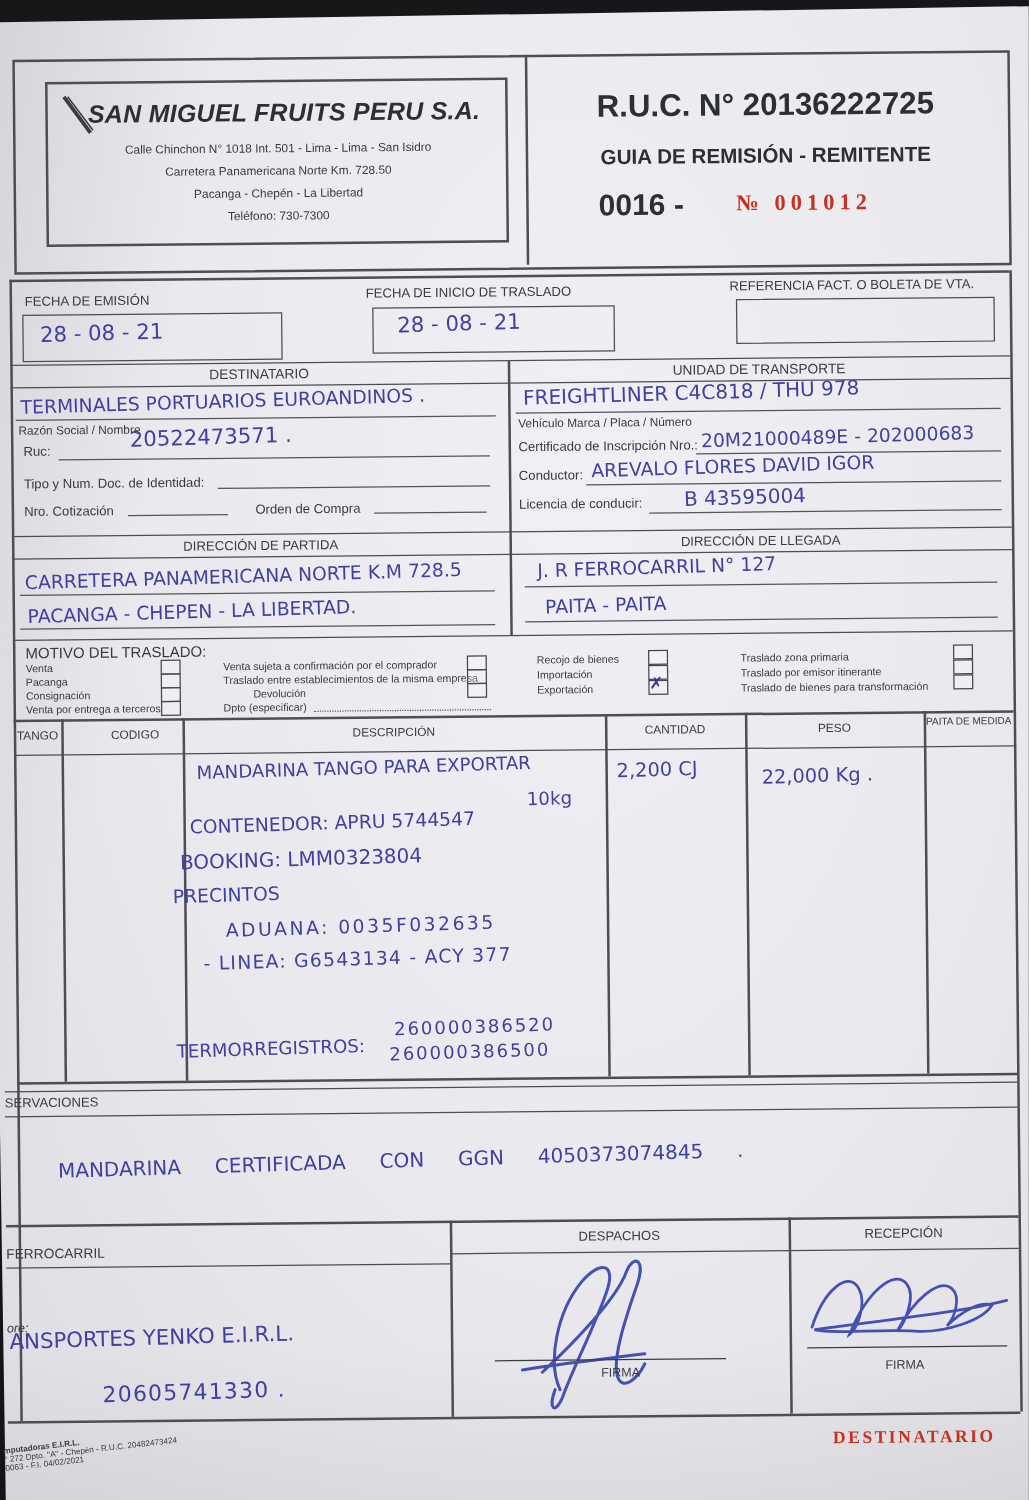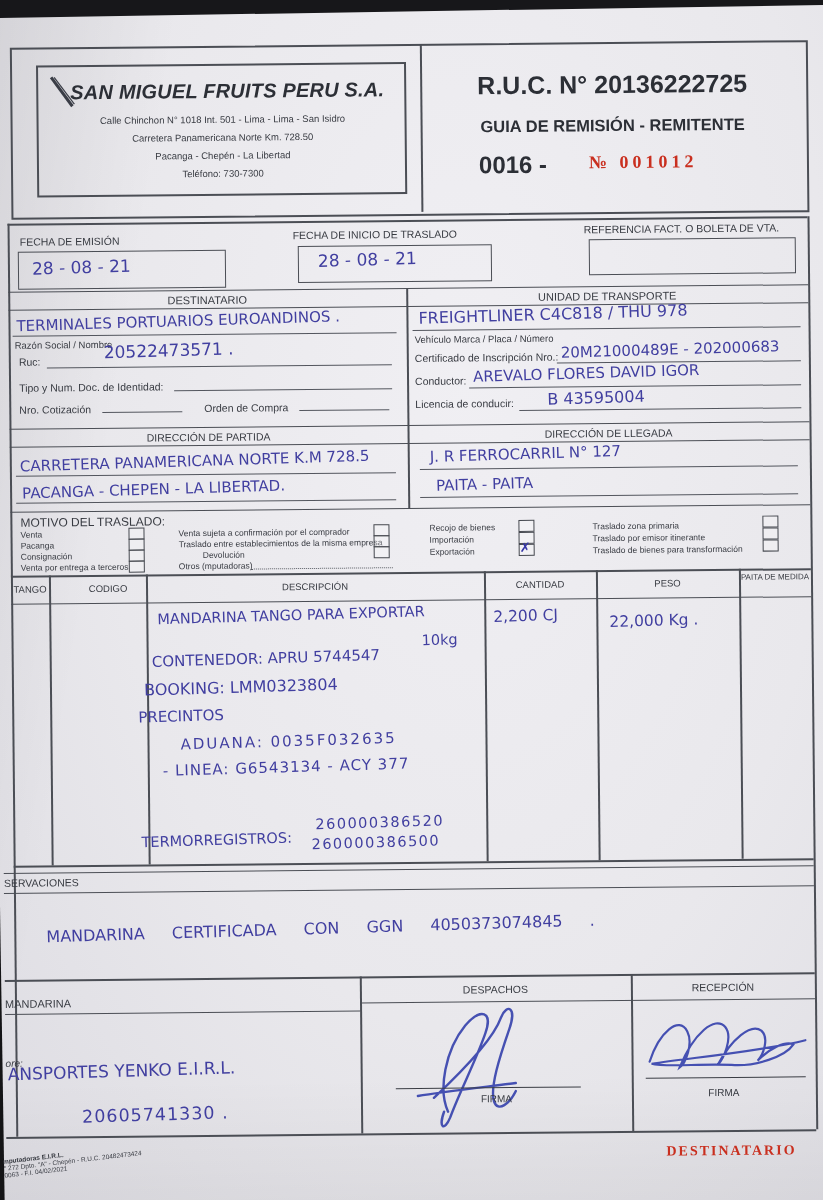--- a/index.html
+++ b/index.html
@@ -137,21 +137,21 @@
     <div class="lbl" style="left:20px;top:548px;font-size:8.5px;">Consignación</div>
     <div class="lbl" style="left:20px;top:559px;font-size:8.5px;">Venta por entrega a terceros</div>
     <div class="cb" style="left:128px;top:525px;"></div>
     <div class="cb" style="left:128px;top:536px;"></div>
     <div class="cb" style="left:128px;top:547px;"></div>
     <div class="cb" style="left:128px;top:558px;"></div>
 
     <div class="lbl" style="left:178px;top:526px;font-size:8.5px;">Venta sujeta a confirmación por el comprador</div>
     <div class="lbl" style="left:178px;top:537px;font-size:8.5px;">Traslado entre establecimientos de la misma empresa</div>
     <div class="lbl" style="left:178px;top:548px;font-size:8.5px;padding-left:24px;">Devolución</div>
-    <div class="lbl" style="left:178px;top:559px;font-size:8.5px;">Otros (mputadoras)</div>
+    <div class="lbl" style="left:178px;top:559px;font-size:8.5px;">Dpto (especificar)</div>
     <div class="dotted" style="left:250px;top:567px;width:142px;"></div>
     <div class="cb" style="left:373px;top:524px;"></div>
     <div class="cb" style="left:373px;top:535px;"></div>
     <div class="cb" style="left:373px;top:546px;"></div>
 
     <div class="lbl" style="left:429px;top:523px;font-size:8.5px;">Recojo de bienes</div>
     <div class="lbl" style="left:429px;top:535px;font-size:8.5px;">Importación</div>
     <div class="lbl" style="left:429px;top:547px;font-size:8.5px;">Exportación</div>
     <div class="cb" style="left:518px;top:521px;"></div>
     <div class="cb" style="left:518px;top:533px;"></div>
@@ -198,21 +198,21 @@
     <div class="hline thin" style="left:0px;top:869px;width:810px;"></div>
     <div class="lbl" style="left:0px;top:873px;font-size:10.5px;">SERVACIONES</div>
     <div class="hline thin" style="left:0px;top:889px;width:810px;"></div>
     <div class="hw" style="left:42px;top:918px;font-size:16px;word-spacing:22px;">MANDARINA CERTIFICADA CON GGN 4050373074845 .</div>
 
     <div class="hline" style="left:0px;top:976px;width:810px;"></div>
     <div class="vline" style="left:355px;top:976px;height:157px;"></div>
     <div class="vline" style="left:626px;top:976px;height:157px;"></div>
     <div class="hline" style="left:0px;top:1133px;width:810px;"></div>
 
-    <div class="lbl" style="left:0px;top:994px;font-size:11px;">MANDARINA</div>
+    <div class="lbl" style="left:0px;top:994px;font-size:11px;">FERROCARRIL</div>
     <div class="hline thin" style="left:0px;top:1010px;width:355px;"></div>
     <div class="lbl" style="left:0px;top:1034px;font-size:10px;font-style:italic;margin-top:20px;">ore:</div>
     <div class="hw" style="left:2px;top:1058px;font-size:17px;">ANSPORTES  YENKO  E.I.R.L.</div>
     <div class="hw" style="left:76px;top:1102px;font-size:17.5px;letter-spacing:1px;">20605741330 .</div>
 
     <div class="lbl ctr" style="left:355px;top:984px;width:271px;font-size:10.5px;">DESPACHOS</div>
     <div class="lbl ctr" style="left:626px;top:984px;width:184px;font-size:10.5px;">RECEPCIÓN</div>
     <div class="hline thin" style="left:355px;top:1002px;width:455px;"></div>
 
     <svg style="left:392px;top:1000px;" width="190" height="132">

